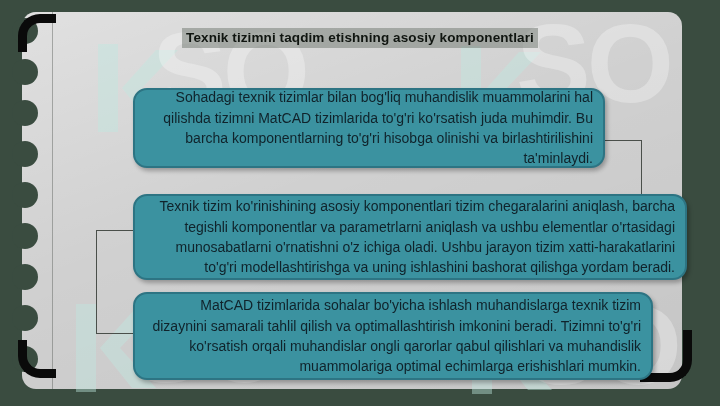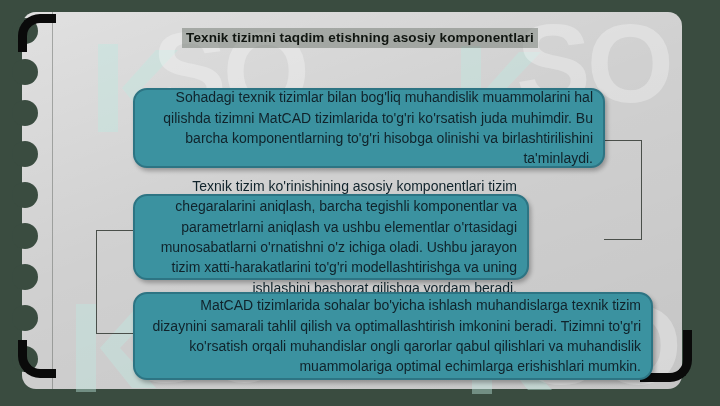--- a/index.html
+++ b/index.html
@@ -143,21 +143,21 @@
   }
   .box-text {
     font-size: 14px;
     line-height: 1.45;
     color: #10232b;
     text-align: right;
     padding: 6px 10px;
   }
 
   #box-1 { left: 133px; top: 88px;  width: 472px; height: 80px; }
-  #box-2 { left: 133px; top: 194px; width: 396px; height: 86px; }
+  #box-2 { left: 133px; top: 194px; width: 554px; height: 86px; }
   #box-3 { left: 133px; top: 292px; width: 520px; height: 88px; }
 
   
   .connector {
     position: absolute;
     border: 1px solid #4a4f4a;
     z-index: 3;
   }
   
   #connector-right {

